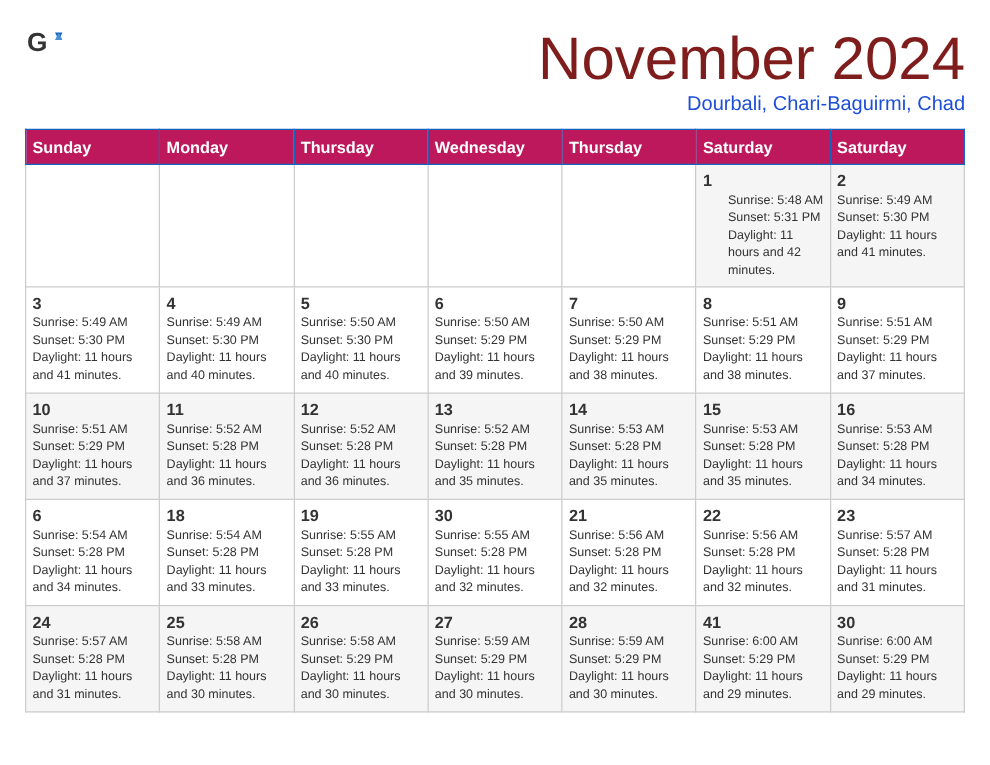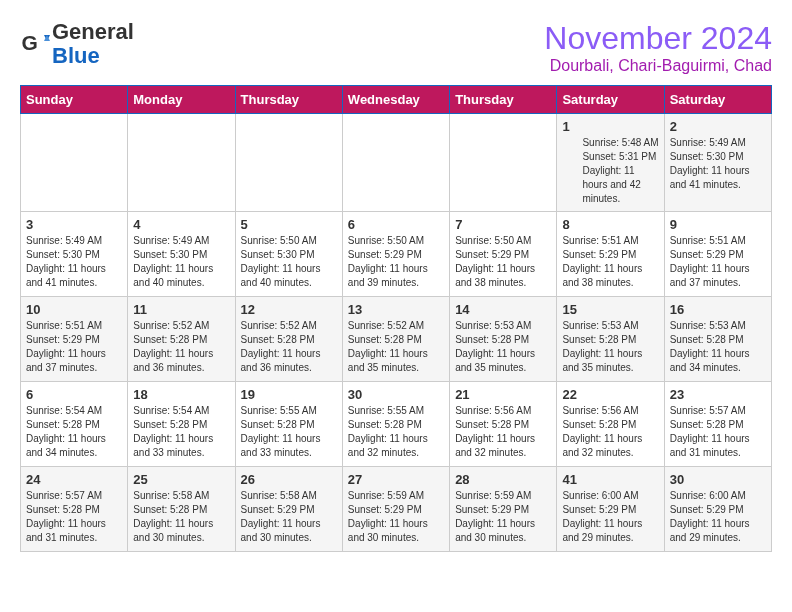--- a/index.html
+++ b/index.html
@@ -29,27 +29,27 @@
     .logo-text .blue { color: #1565c0; }
     .logo-icon {
       width: 30px;
       height: 30px;
       margin-right: 2px;
     }
     .title-block {
       text-align: right;
     }
     .month-title {
-      font-size: 32px;
+      font-size: 48px;
       font-weight: normal;
-      color: #8b5cf6;
+      color: #7f1d1d;
     }
     .location {
       font-size: 16px;
-      color: #a21caf;
+      color: #1d4ed8;
     }
     table {
       width: 100%;
       border-collapse: collapse;
       table-layout: fixed;
     }
     thead tr th {
       background: #be185d;
       color: #fff;
       text-align: left;
@@ -91,24 +91,20 @@
 </head>
 <body>
 
 <div class="header">
   <div class="logo">
     <svg class="logo-icon" viewBox="0 0 40 40">
       <text x="2" y="28" font-size="28" font-weight="bold" fill="#333">G</text>
       <polygon points="32,8 40,8 36,16" fill="#1565c0"></polygon>
       <polygon points="36,16 40,8 44,16" fill="#4a90d9" transform="translate(-4,0)"></polygon>
     </svg>
-    <div class="logo-text">
-      <span>General</span><br>
-      <span class="blue">Blue</span>
-    </div>
   </div>
   <div class="title-block">
     <div class="month-title">November 2024</div>
     <div class="location">Dourbali, Chari-Baguirmi, Chad</div>
   </div>
 </div>
 
 <table>
   <thead>
     <tr>

